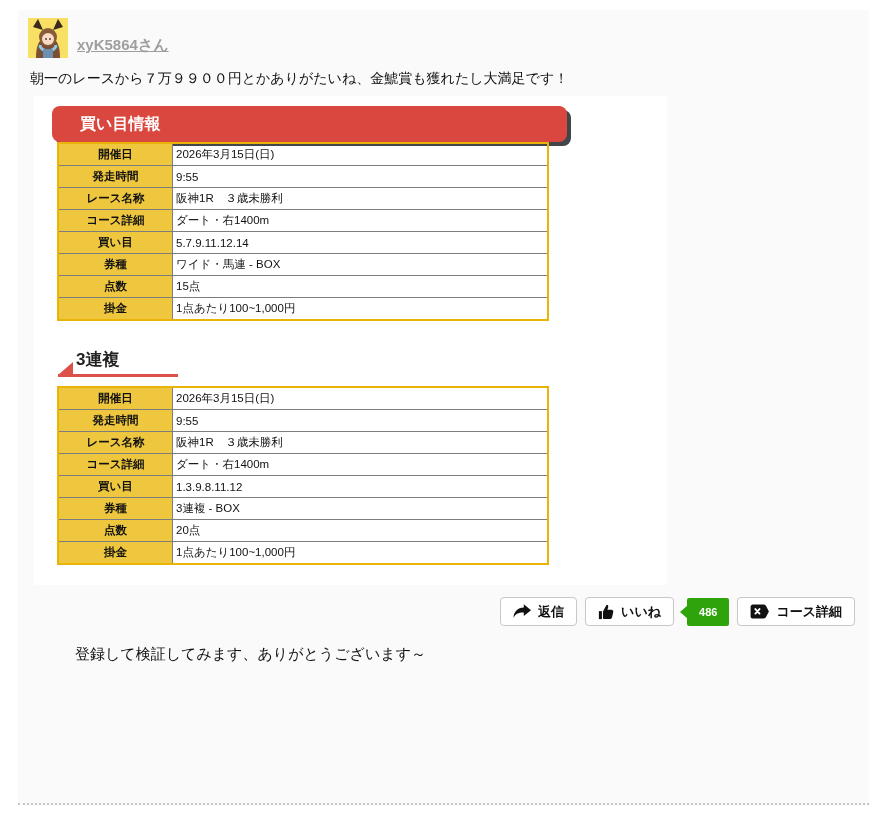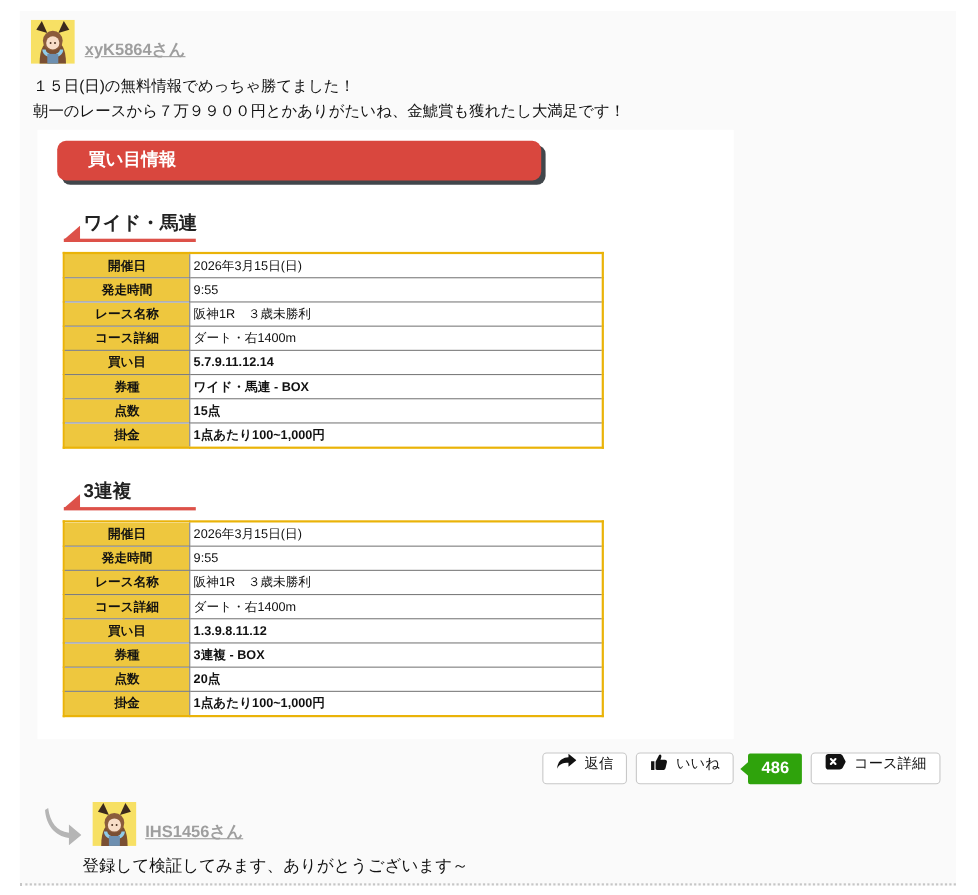--- a/index.html
+++ b/index.html
@@ -4,41 +4,41 @@
 <style>
   html,body{margin:0;padding:0;background:#fff;width:889px;height:814px;overflow:hidden;
     font-family:"Liberation Sans","DejaVu Sans",sans-serif;color:#111;}
   .card{position:absolute;left:18px;top:10px;width:851px;height:795px;background:#fafafa;
     border-bottom:2px dotted #c6c6c6;box-sizing:border-box;padding:8px 0 0 10px;}
   .user-row{display:flex;align-items:flex-end;gap:9px;}
   .avatar{width:40px;height:40px;display:block;flex:0 0 auto;}
   .username{font-size:15px;font-weight:bold;color:#9e9e9e;padding-bottom:3px;text-decoration:underline;}
   .comment-text{margin:9px 0 0 2px;font-size:14px;line-height:22px;color:#111;}
   .info-block{margin:7px 0 0 6px;width:633px;background:#fff;padding:10px 0 20px 0;}
-  .banner{margin-left:18px;width:440px;height:36px;box-sizing:border-box;background:#d9473e;
+  .banner{margin-left:18px;width:515px;height:36px;box-sizing:border-box;background:#d9473e;
     border-radius:8px;box-shadow:4px 4px 0 #41464b;color:#fff;font-size:16px;font-weight:bold;
     line-height:36px;padding-left:28px;}
   .sec-h{position:relative;margin:27px 0 9px 24px;width:102px;padding:0 0 3px 18px;
     border-bottom:3px solid #dd5149;font-size:17px;font-weight:bold;color:#222;white-space:nowrap;}
   .sec-h::before{content:"";position:absolute;left:0;bottom:-1px;width:15px;height:13px;
     background:#dd5149;clip-path:polygon(100% 0,0 100%,100% 100%);}
   table.info{margin-left:23px;width:492px;border-collapse:collapse;border:2px solid #eab308;
     table-layout:fixed;}
   table.info th,table.info td{border:1px solid #7d7d7d;height:21px;padding:0;font-size:11.5px;
     overflow:hidden;white-space:nowrap;}
   table.info th{width:113px;background:#eec73e;font-weight:bold;text-align:center;color:#111;}
   table.info td{padding-left:3px;text-align:left;font-weight:normal;}
-  table.info tr.bold td{font-weight:bold;}
+  table.info tr.bold td{font-weight:normal;}
   .actions{display:flex;justify-content:flex-end;align-items:center;gap:8px;margin-top:12px;
     padding-right:14px;}
-  .btn{display:inline-flex;gap:7px;background:#fff;border:1px solid #c8c8c8;
+  .btn{display:inline-flex;align-items:center;gap:7px;background:#fff;border:1px solid #c8c8c8;
     border-radius:4px;padding:0 12px;height:29px;box-sizing:border-box;font-size:13px;
-    font-weight:normal;color:#111;cursor:pointer;font-family:inherit;}
+    font-weight:bold;color:#111;cursor:pointer;font-family:inherit;}
   .badge{position:relative;display:flex;align-items:center;height:28px;background:#2fa30c;
-    color:#fff;font-weight:bold;font-size:15px;border-radius:2px;padding:0 12px;margin-left:5px;}
+    color:#fff;font-weight:bold;font-size:11px;border-radius:2px;padding:0 12px;margin-left:5px;}
   .badge::before{content:"";position:absolute;left:-7px;top:50%;transform:translateY(-50%);
     border-top:7px solid transparent;border-bottom:7px solid transparent;border-right:8px solid #2fa30c;}
   .reply{margin-top:16px;}
   .reply-head{display:flex;align-items:flex-end;gap:8px;margin-left:12px;}
   .reply-arrow{padding-bottom:0;margin-right:2px;}
   .reply-text{margin:7px 0 0 47px;font-size:15px;line-height:24px;color:#111;}
 </style>
 </head>
 <body>
 
@@ -54,28 +54,26 @@
       <circle cx="20" cy="21" r="6" fill="#f7ddc8"></circle>
       <path d="M12 27 a8 6 0 0 0 16 0" fill="none" stroke="#8fcbe8" stroke-width="3"></path>
       <rect x="15" y="31" width="10" height="9" fill="#6d8fb0"></rect>
       <circle cx="18" cy="21" r="0.9" fill="#4a3020"></circle>
       <circle cx="22" cy="21" r="0.9" fill="#4a3020"></circle>
     </svg>
     <span class="username">xyK5864さん</span>
   </div>
 
   <div class="comment-text">
-    <div>１５日(日)の無料情報でめっちゃ勝てました！</div>
     <div>朝一のレースから７万９９００円とかありがたいね、金鯱賞も獲れたし大満足です！</div>
   </div>
 
   <div class="info-block">
     <div class="banner">買い目情報</div>
 
-    <div class="sec-h">ワイド・馬連</div>
     <table class="info">
       <tbody>
           <tr>
             <th>開催日</th>
             <td>2026年3月15日(日)</td>
           </tr>
       <tr>
             <th>発走時間</th>
             <td>9:55</td>
           </tr>
@@ -163,37 +161,19 @@
     <button class="btn">
       <svg width="19" height="15" viewBox="0 0 20 16">
         <path d="M3 0.5 h11 c1.2 0 2.3 .6 3 1.6 L20 8 l-3 5.9 c-.7 1-1.8 1.6-3 1.6 H3 C1.6 15.5 .5 14.4 .5 13 V3 C.5 1.6 1.6 .5 3 .5 Z" fill="#111"></path>
         <path d="M5.6 5.4 L10 10.2 M10 5.4 L5.6 10.2" stroke="#fff" stroke-width="2" stroke-linecap="round"></path>
       </svg>
       <span>コース詳細</span>
     </button>
   </div>
 
   <div class="reply">
-    <div class="reply-head">
-      <svg class="reply-arrow" width="34" height="37" viewBox="0 0 36 38">
-        <path d="M4 2 C6 16 12 24 24 26 L24 18 L36 28 L24 38 L24 31 C10 29 2 18 1 4 Z" fill="#b5b5b5"></path>
-      </svg>
-      <svg class="avatar" viewBox="0 0 40 40">
-        <rect width="40" height="40" fill="#f7e064"></rect>
-        <path d="M10 1 L15 12 L5 9 Z" fill="#3c2a1d"></path>
-        <path d="M30 1 L25 12 L35 9 Z" fill="#3c2a1d"></path>
-        <path d="M8 40 C8 26 12 19 20 19 C28 19 32 26 32 40 Z" fill="#7a4f33"></path>
-        <circle cx="20" cy="19" r="9" fill="#8b5c3c"></circle>
-        <circle cx="20" cy="21" r="6" fill="#f7ddc8"></circle>
-        <path d="M12 27 a8 6 0 0 0 16 0" fill="none" stroke="#8fcbe8" stroke-width="3"></path>
-        <rect x="15" y="31" width="10" height="9" fill="#6d8fb0"></rect>
-        <circle cx="18" cy="21" r="0.9" fill="#4a3020"></circle>
-        <circle cx="22" cy="21" r="0.9" fill="#4a3020"></circle>
-      </svg>
-      <span class="username">IHS1456さん</span>
-    </div>
     <div class="reply-text">
       <div>登録して検証してみます、ありがとうございます～</div>
     </div>
 
   </div>
 
 </div>
 
 </body></html>

